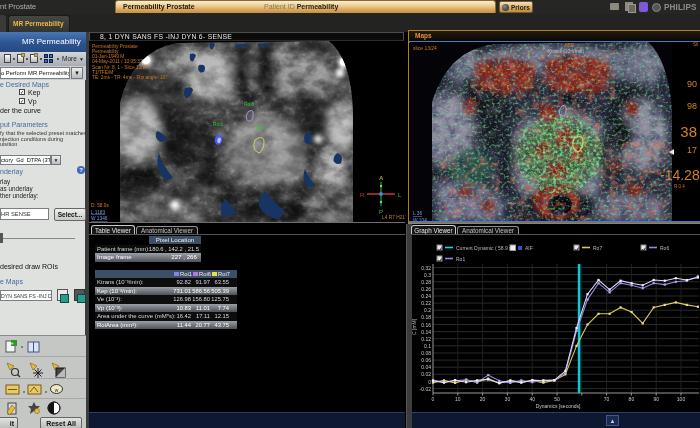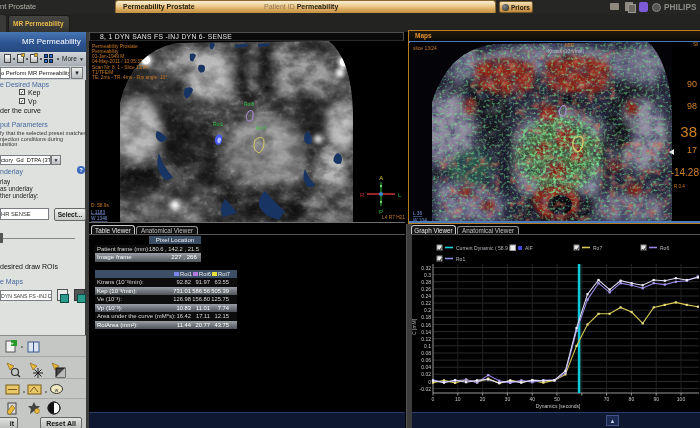--- a/index.html
+++ b/index.html
@@ -418,21 +418,21 @@
 <text x="3" y="173" font-size="4.8" fill="#7a9ade" text-decoration="underline">L 36</text>
 <text x="3" y="179.5" font-size="4.8" fill="#7a9ade" text-decoration="underline">W 104</text>
 </svg>
 
 <div class="ab" style="left:672px;top:42px;width:28px;height:180px;background:#000"></div>
 <div class="ab" style="left:672px;top:42px;width:26px;text-align:right;font-size:4.5px;color:#cc7a26">Sli</div>
 <div class="ab" style="left:660px;top:79px;width:37px;text-align:right;font-size:9px;color:#d08028">90</div>
 <div class="ab" style="left:660px;top:101px;width:37px;text-align:right;font-size:9px;color:#d08028">98</div>
 <div class="ab" style="left:660px;top:123px;width:37px;text-align:right;font-size:15px;color:#d08028">38</div>
 <div class="ab" style="left:660px;top:145px;width:37px;text-align:right;font-size:9px;color:#d08028">17</div>
-<div class="ab" style="left:660px;top:167px;width:39px;text-align:right;font-size:10px;color:#d08028">-14.28</div>
+<div class="ab" style="left:660px;top:167px;width:39px;text-align:right;font-size:14px;color:#d08028">-14.28</div>
 <div class="ab" style="left:669px;top:149px;width:0;height:0;border-top:3px solid transparent;border-bottom:3px solid transparent;border-right:5px solid #e8e8e8"></div>
 <div class="ab" style="left:674px;top:184px;width:24px;font-size:4.5px;color:#cc7a26">R 0.4</div>
 <div class="ab" style="left:409px;top:221px;width:291px;height:1.5px;background:#4a7ac0"></div>
 <div class="ab" style="left:408px;top:222.5px;width:292px;height:1.5px;background:#b87c20"></div>
 
 <div class="ab" style="left:89px;top:222px;width:316px;height:206px;background:#000;border-top:1px solid #6e6e6e"></div>
 <div class="ab" style="left:91px;top:225px;width:44px;height:9px;background:#181818;border:1px solid #c8c8c8;border-bottom:none;border-radius:3px 3px 0 0;font-size:6.3px;color:#e8e8e8;text-align:center;line-height:9px">Table Viewer</div>
 <div class="ab" style="left:136px;top:225.5px;width:62px;height:8px;background:#101010;border:1px solid #909090;border-bottom:none;border-radius:3px 3px 0 0;font-size:6.3px;color:#c0c0c0;text-align:center;line-height:8px">Anatomical Viewer</div>
 <div class="ab" style="left:89px;top:233.5px;width:316px;height:1px;background:#555"></div>
 <div class="ab" style="left:149px;top:236px;width:52px;height:8px;background:#3d4f66;font-size:6.2px;color:#f0f0f0;text-align:center;line-height:8px">Pixel Location</div>

